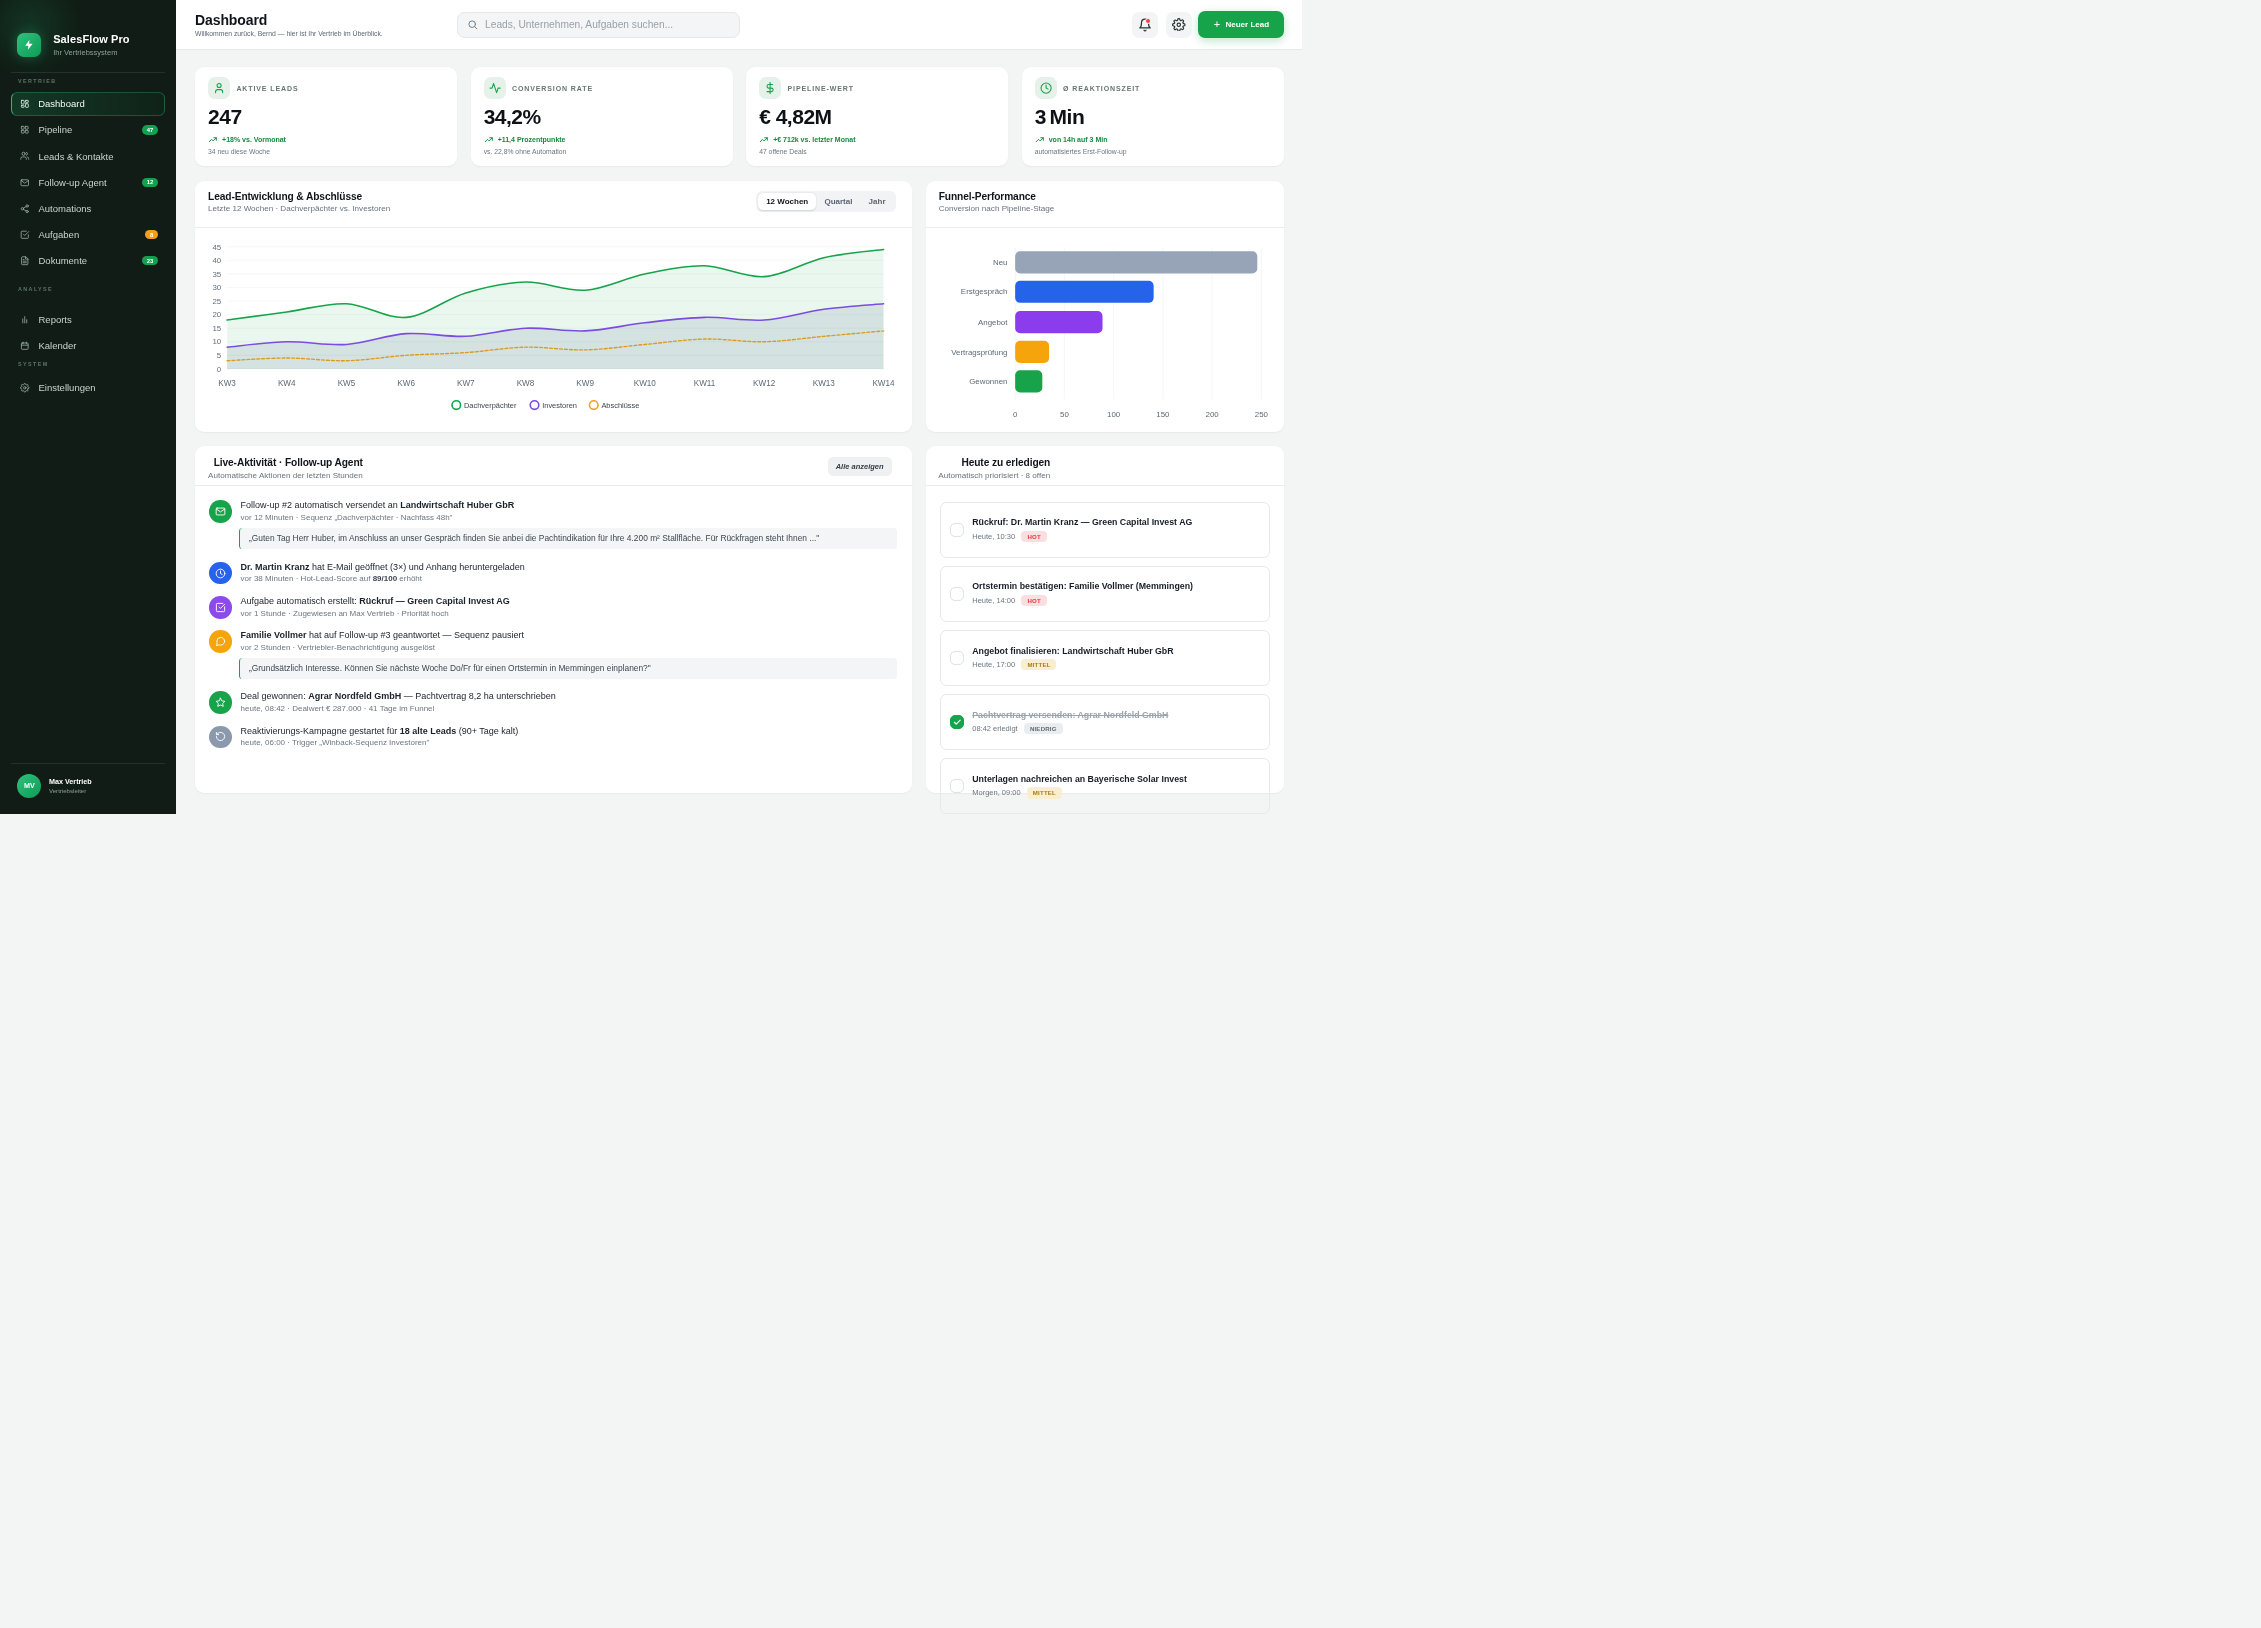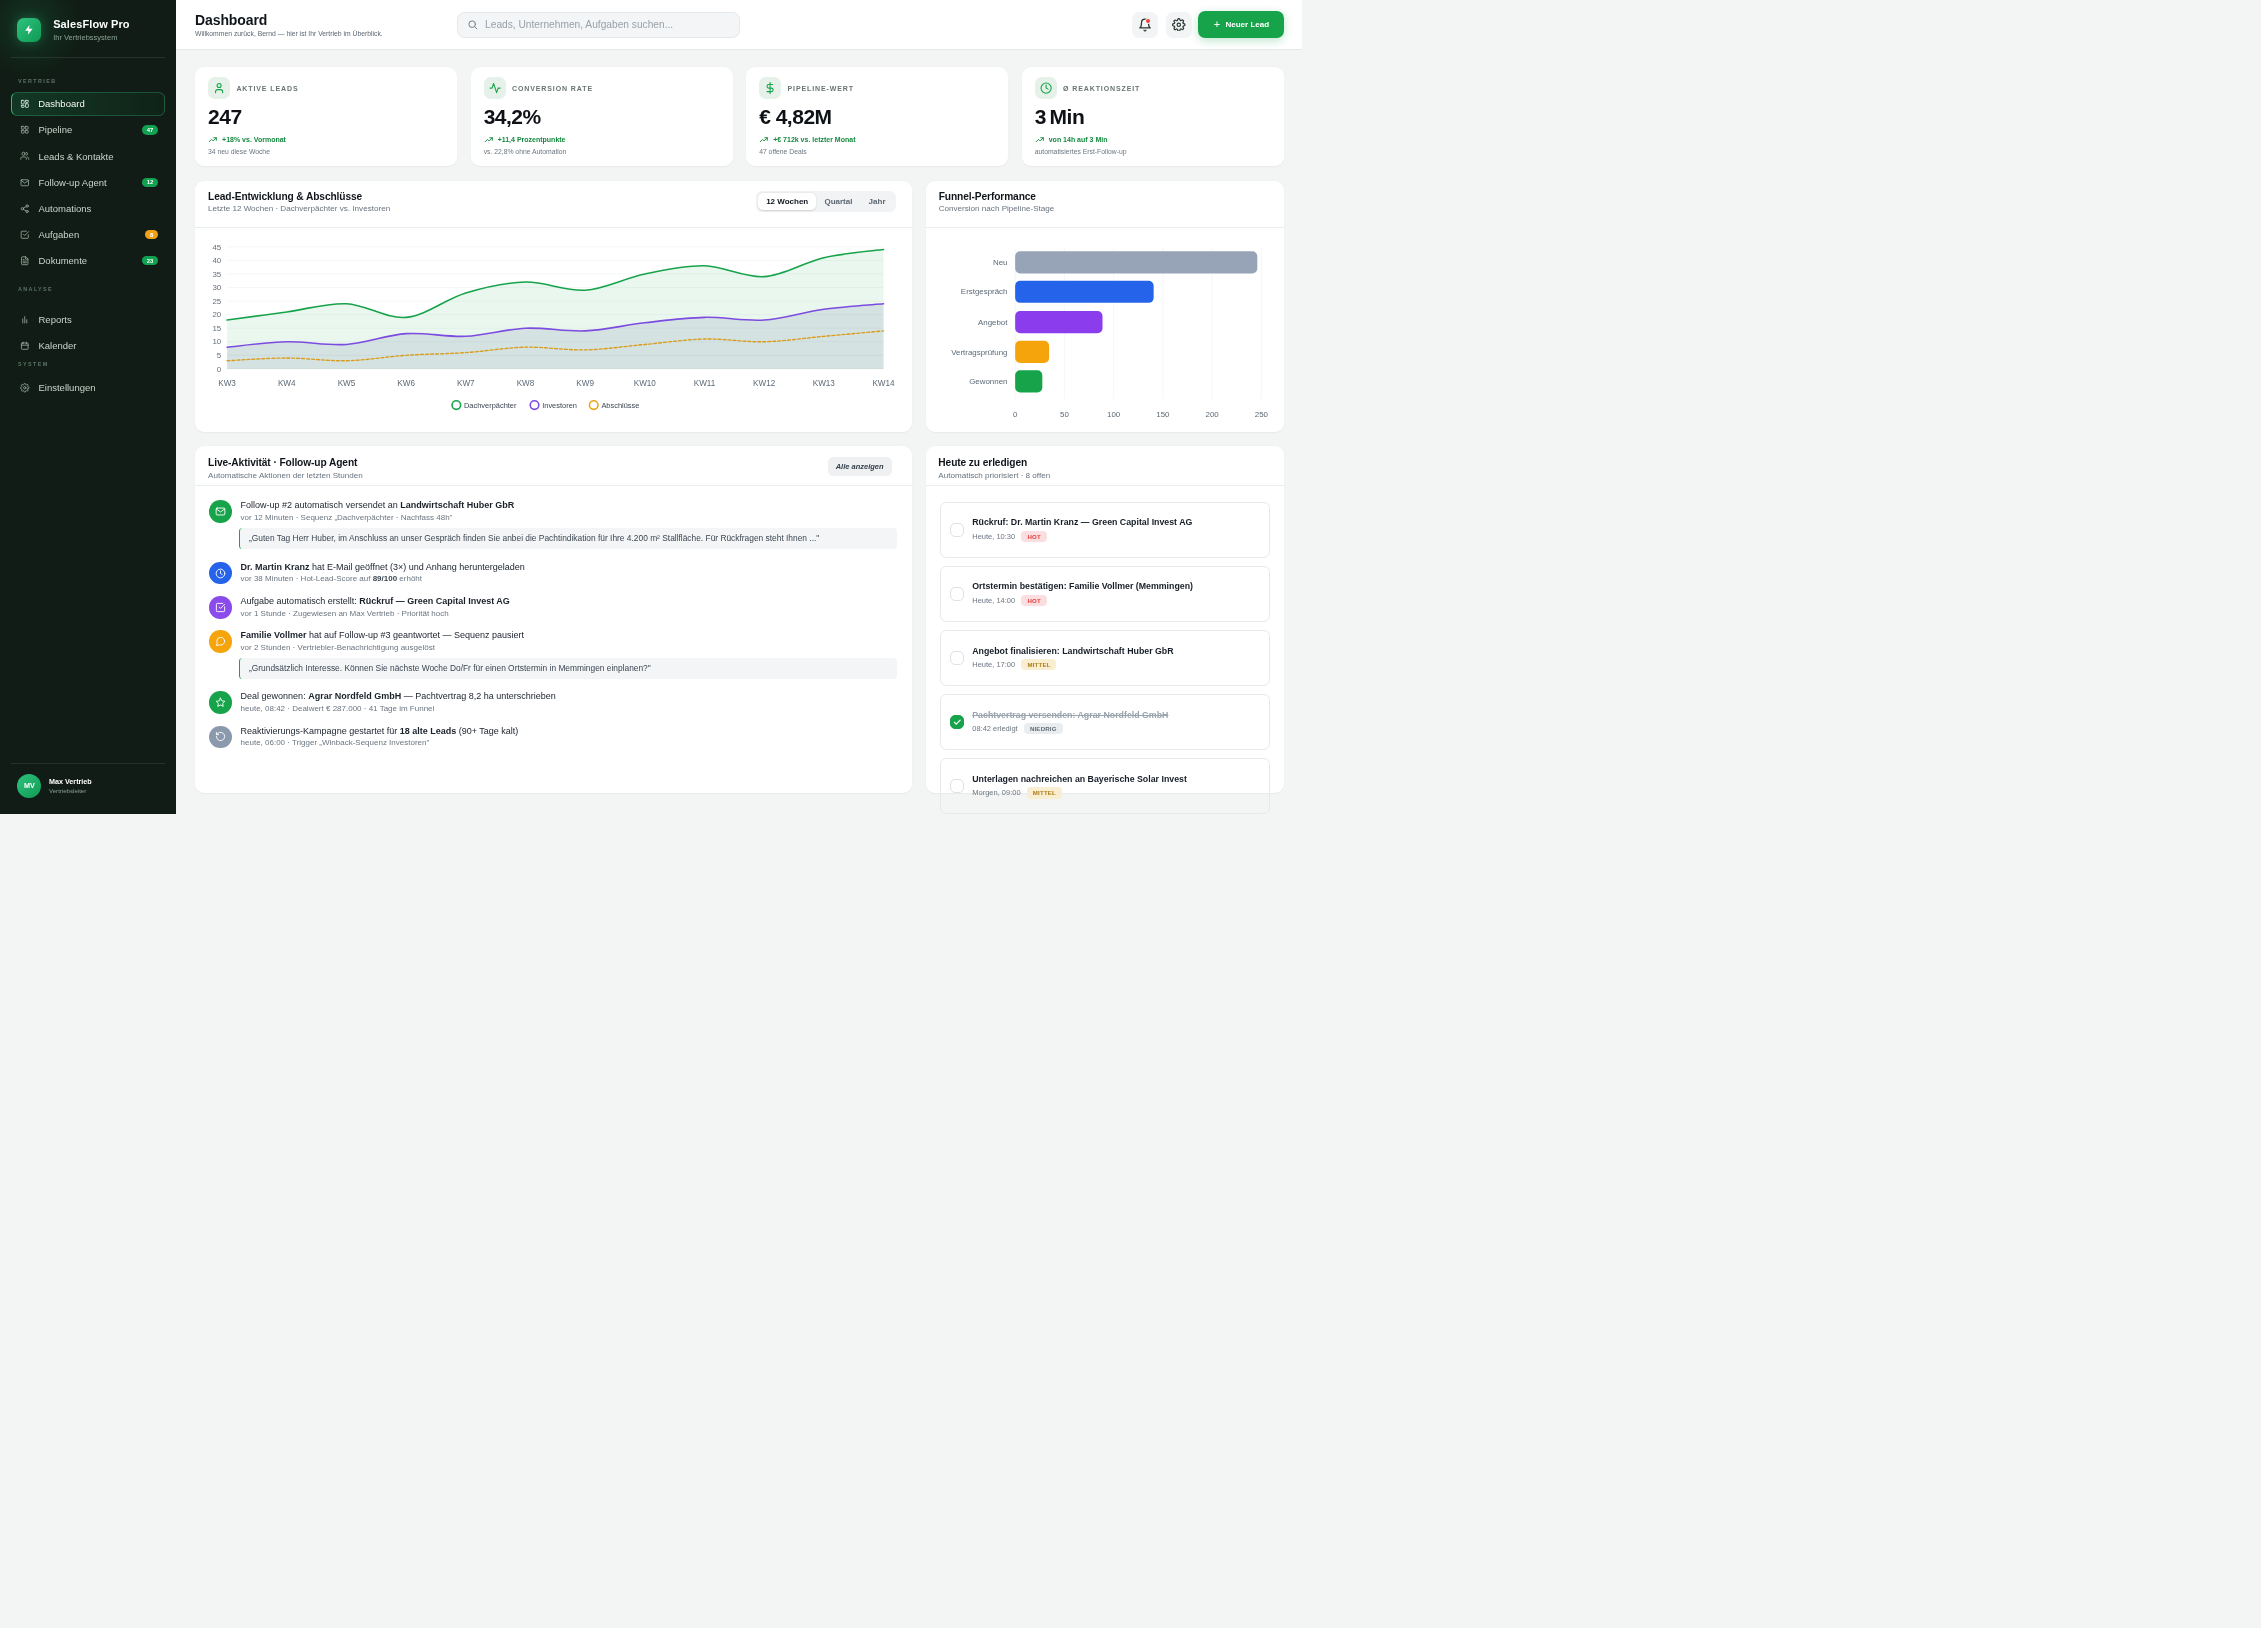--- a/index.html
+++ b/index.html
@@ -2,21 +2,21 @@
 <html lang="de" style="font-size:7.2px"><head>
 <meta charset="utf-8">
 <title>SalesFlow Pro – Dashboard</title>
 <style>
 * { margin:0; padding:0; box-sizing:border-box; }
 html,body { width:1302px; height:814px; overflow:hidden; }
 body { font-family:"Liberation Sans", sans-serif; background:#f3f5f5; color:#111827; display:flex; }
 
 .sb { width:176px; height:814px; background:#101c15; flex:0 0 176px; position:relative; color:#c9d4cd; }
 .sb-glow { position:absolute; top:-13.6px; left:-9px; width:99px; height:99px; background:radial-gradient(circle at 40% 40%, rgba(36,180,110,0.16), rgba(36,180,110,0) 62%); pointer-events:none; }
-.brand { display:flex; align-items:center; gap:12.2px; padding:18px 0 0 17px; position:relative; }
+.brand { display:flex; align-items:center; gap:12.2px; padding:18px 0 0 17px; position:relative;margin-top:15px; }
 .logo { width:24px; height:24px; border-radius:6.8px; background:linear-gradient(135deg,#2fc27d,#0e9a54); display:flex; align-items:center; justify-content:center; box-shadow:0 0 11.8px rgba(46,194,125,0.35); }
 .brand-name { font-size:11px; font-weight:700; color:#fff; letter-spacing:0.1px; }
 .brand-sub { font-size:7.5px; color:#8ba195; margin-top:2.3px; }
 .sb-div { border-top:0.5px solid #24312a; margin:15.4px 11px 0 11px; }
 .sb-label { font-size:5.4px; font-weight:700; letter-spacing:1.4px; color:#5d7468; padding-left:18px; margin-top:0; position:absolute; }
 .nav { position:absolute; left:11px; right:11px; }
 .nav-item { height:23.5px; border-radius:6.3px; display:flex; align-items:center; padding:0 6.8px 0 9px; margin-bottom:2.7px; font-size:9.5px; color:#c9d4cd; position:relative; }
 .nav-item svg { margin-right:9px; flex:0 0 auto; }
 .nav-item.active { background:linear-gradient(90deg, rgba(27,160,95,0.22), rgba(27,160,95,0.05)); border:0.5px solid rgba(61,199,132,0.28); border-left:1.4px solid #2db873; color:#f2f7f4; padding-left:7.7px; }
 .badge { margin-left:auto; background:#12a150; color:#fff; font-size:5.9px; font-weight:700; border-radius:452px; padding:1.6px 5px; }
@@ -53,21 +53,21 @@
 .c-sub { font-size:8.1px; color:#68737e; margin-top:2.7px; }
 .chartcard { height:251px; }
 .funnelcard { height:251px; }
 .tabs { margin-left:auto; background:#f1f3f4; border-radius:6.3px; padding:2px; display:flex; align-items:center; margin-right:4.1px; }
 .tab { font-size:8px; color:#5a6672; font-weight:700; padding:4.1px 8.1px; border-radius:5px; }
 .tab.on { background:#fff; color:#10151b; box-shadow:0 0.5px 1.8px rgba(16,24,40,0.14); }
 .row3 { display:grid; grid-template-columns:2fr 1fr; gap:13.6px; margin-top:14.5px; }
 .actcard { height:347px; }
 .taskcard { height:347px; }
 .allbtn { margin-left:auto; background:#eef0f2; border-radius:5.4px; font-size:7.5px; font-weight:700; color:#353f49; padding:5px 8.1px; margin-right:7.7px;font-style:italic; }
-.ahead { height:40px; padding-top:11px; }
+.ahead { height:40px; padding-top:11px;text-align:right; }
 
 .alist { padding:14px 12.7px 0 13.6px; }
 .aitem { display:flex; gap:9px; }
 .acirc { width:22.6px; height:22.6px; border-radius:50%; flex:0 0 22.6px; display:flex; align-items:center; justify-content:center; }
 .a-t { font-size:9px; color:#1a212b; padding-top:0; }
 .a-m { font-size:8px; color:#6b7680; margin-top:2.7px; }
 .quote { background:#f3f5f6; border-left:1.8px solid #16a34a; border-radius:3.6px; margin:5.4px 2.7px 0 30px; padding:5.4px 9px; font-size:8.4px; color:#3c4652; }
 
 .tlist { padding:7.7px 14px 0 14px; }
 .titem { border:0.5px solid #e6e9ec; border-radius:6.3px; height:56px; margin-top:8.1px; display:flex; align-items:center; padding:0 9px; gap:8.1px; }

